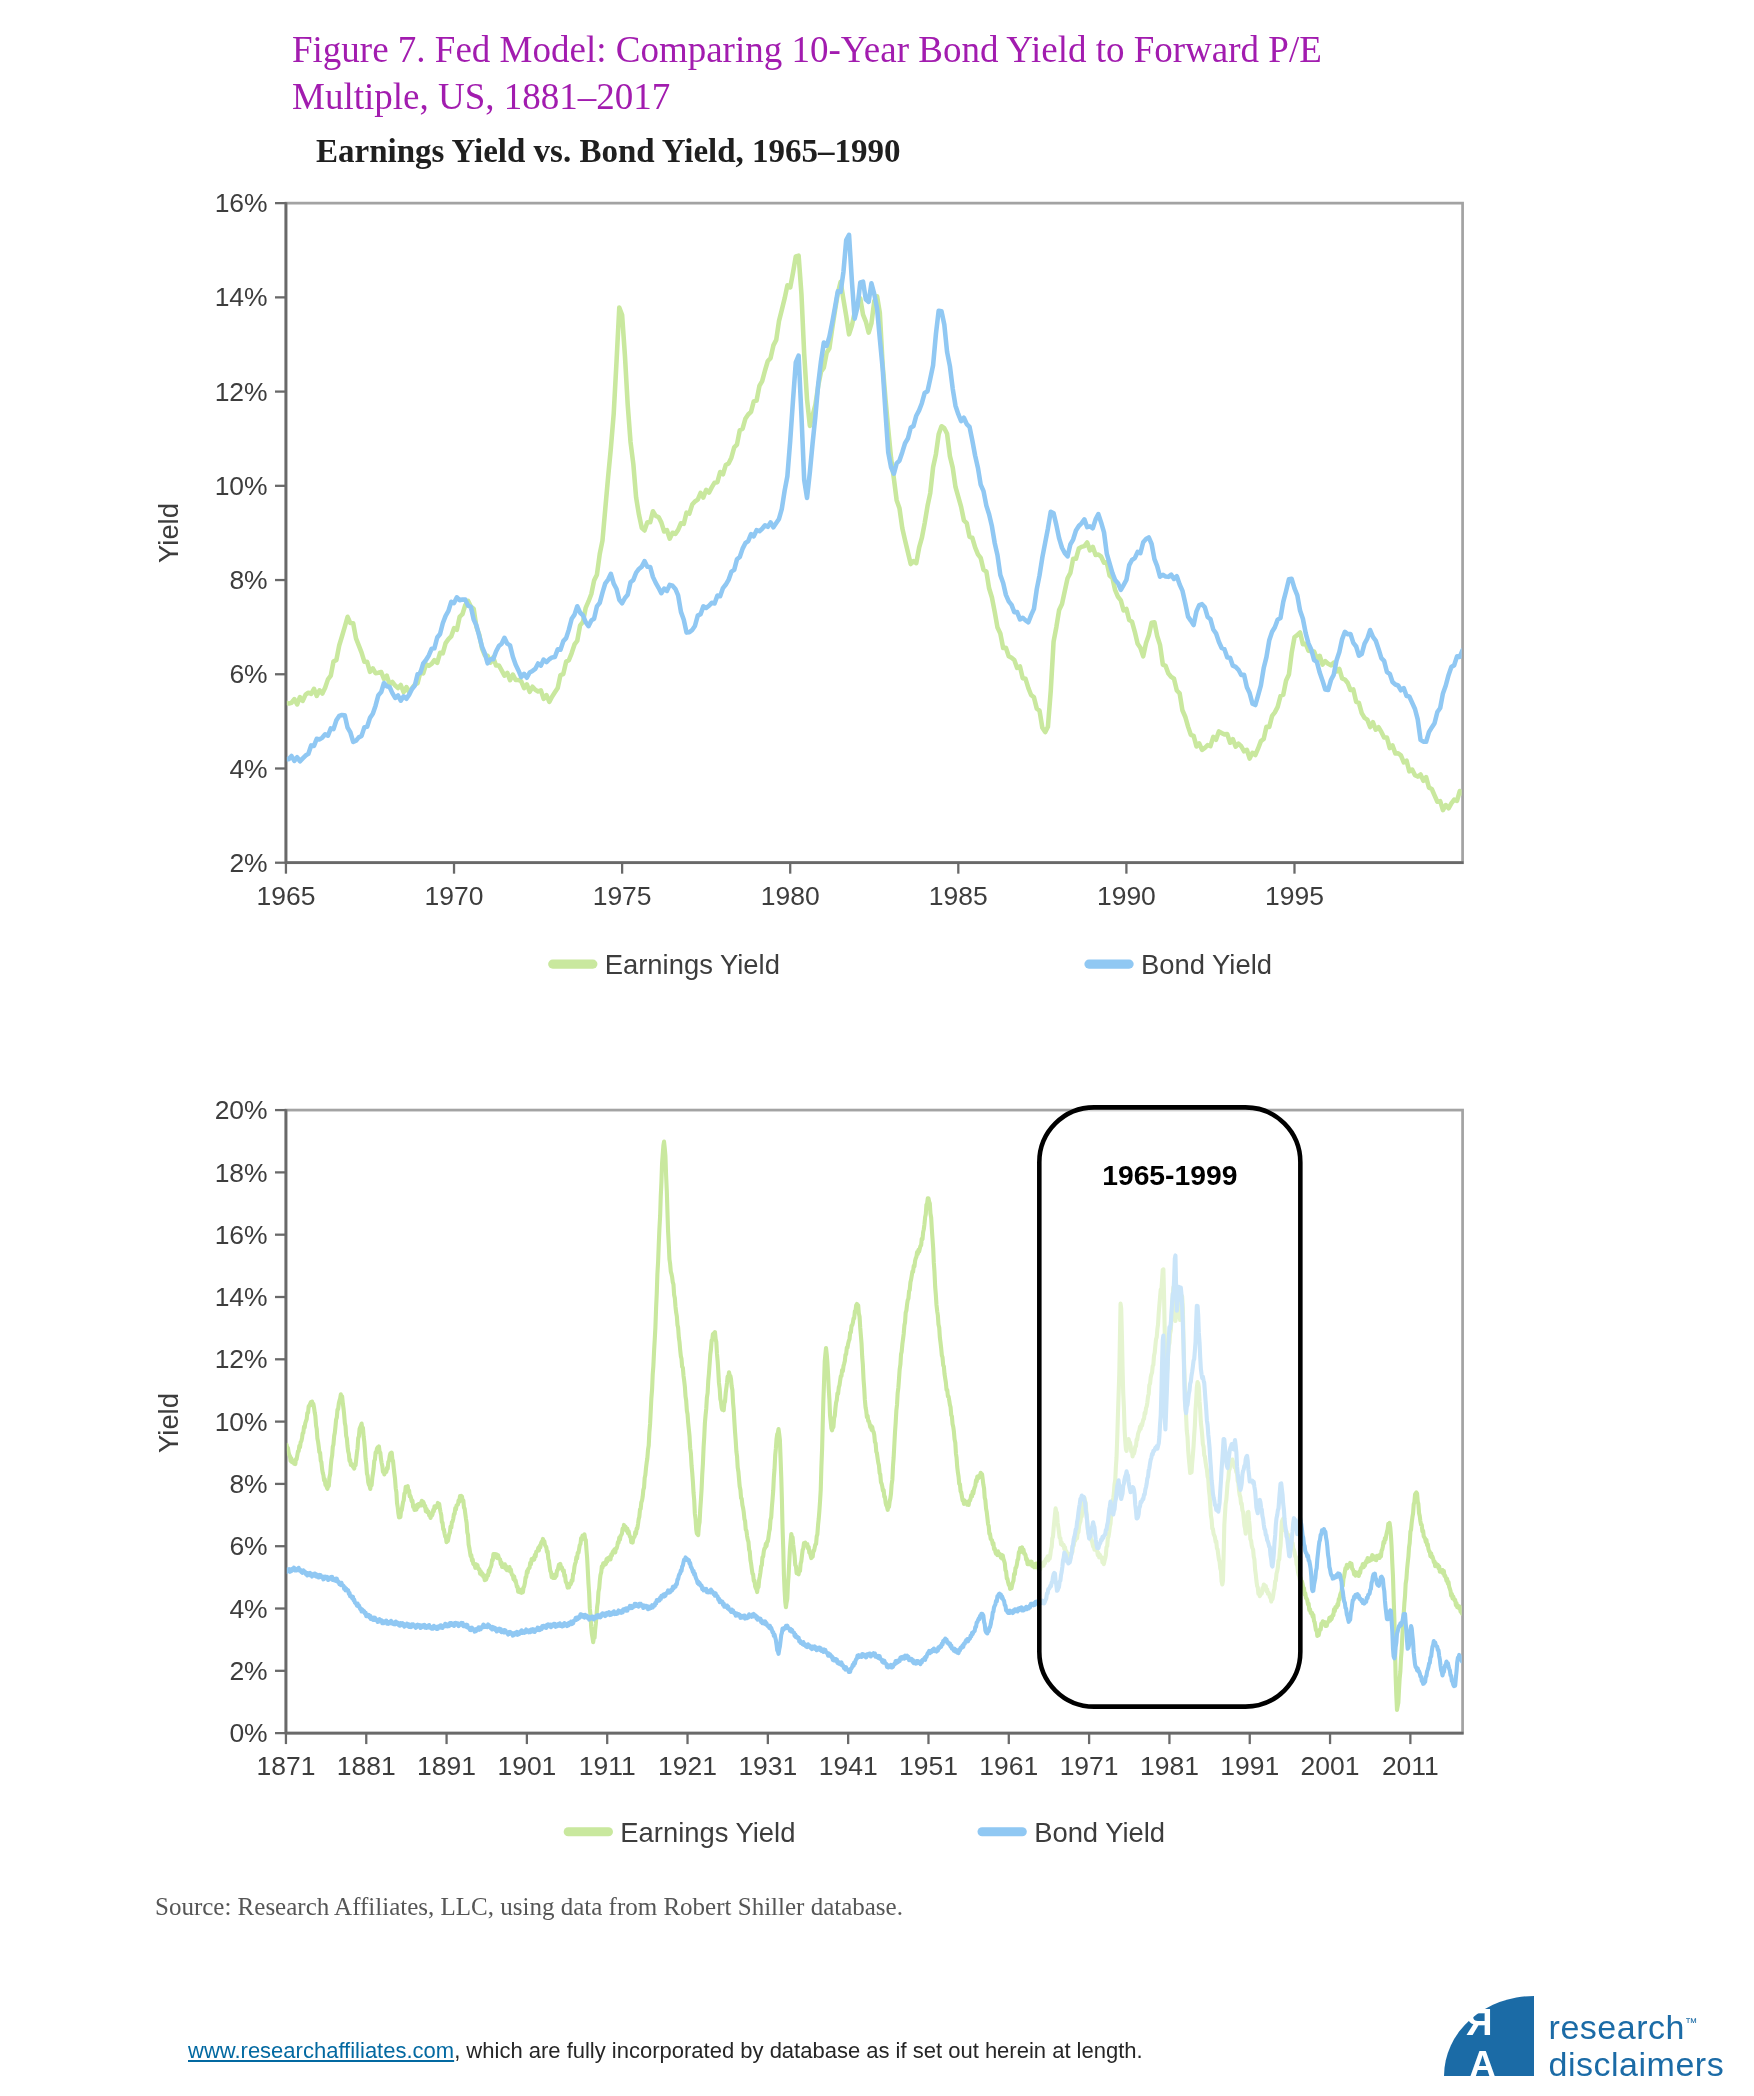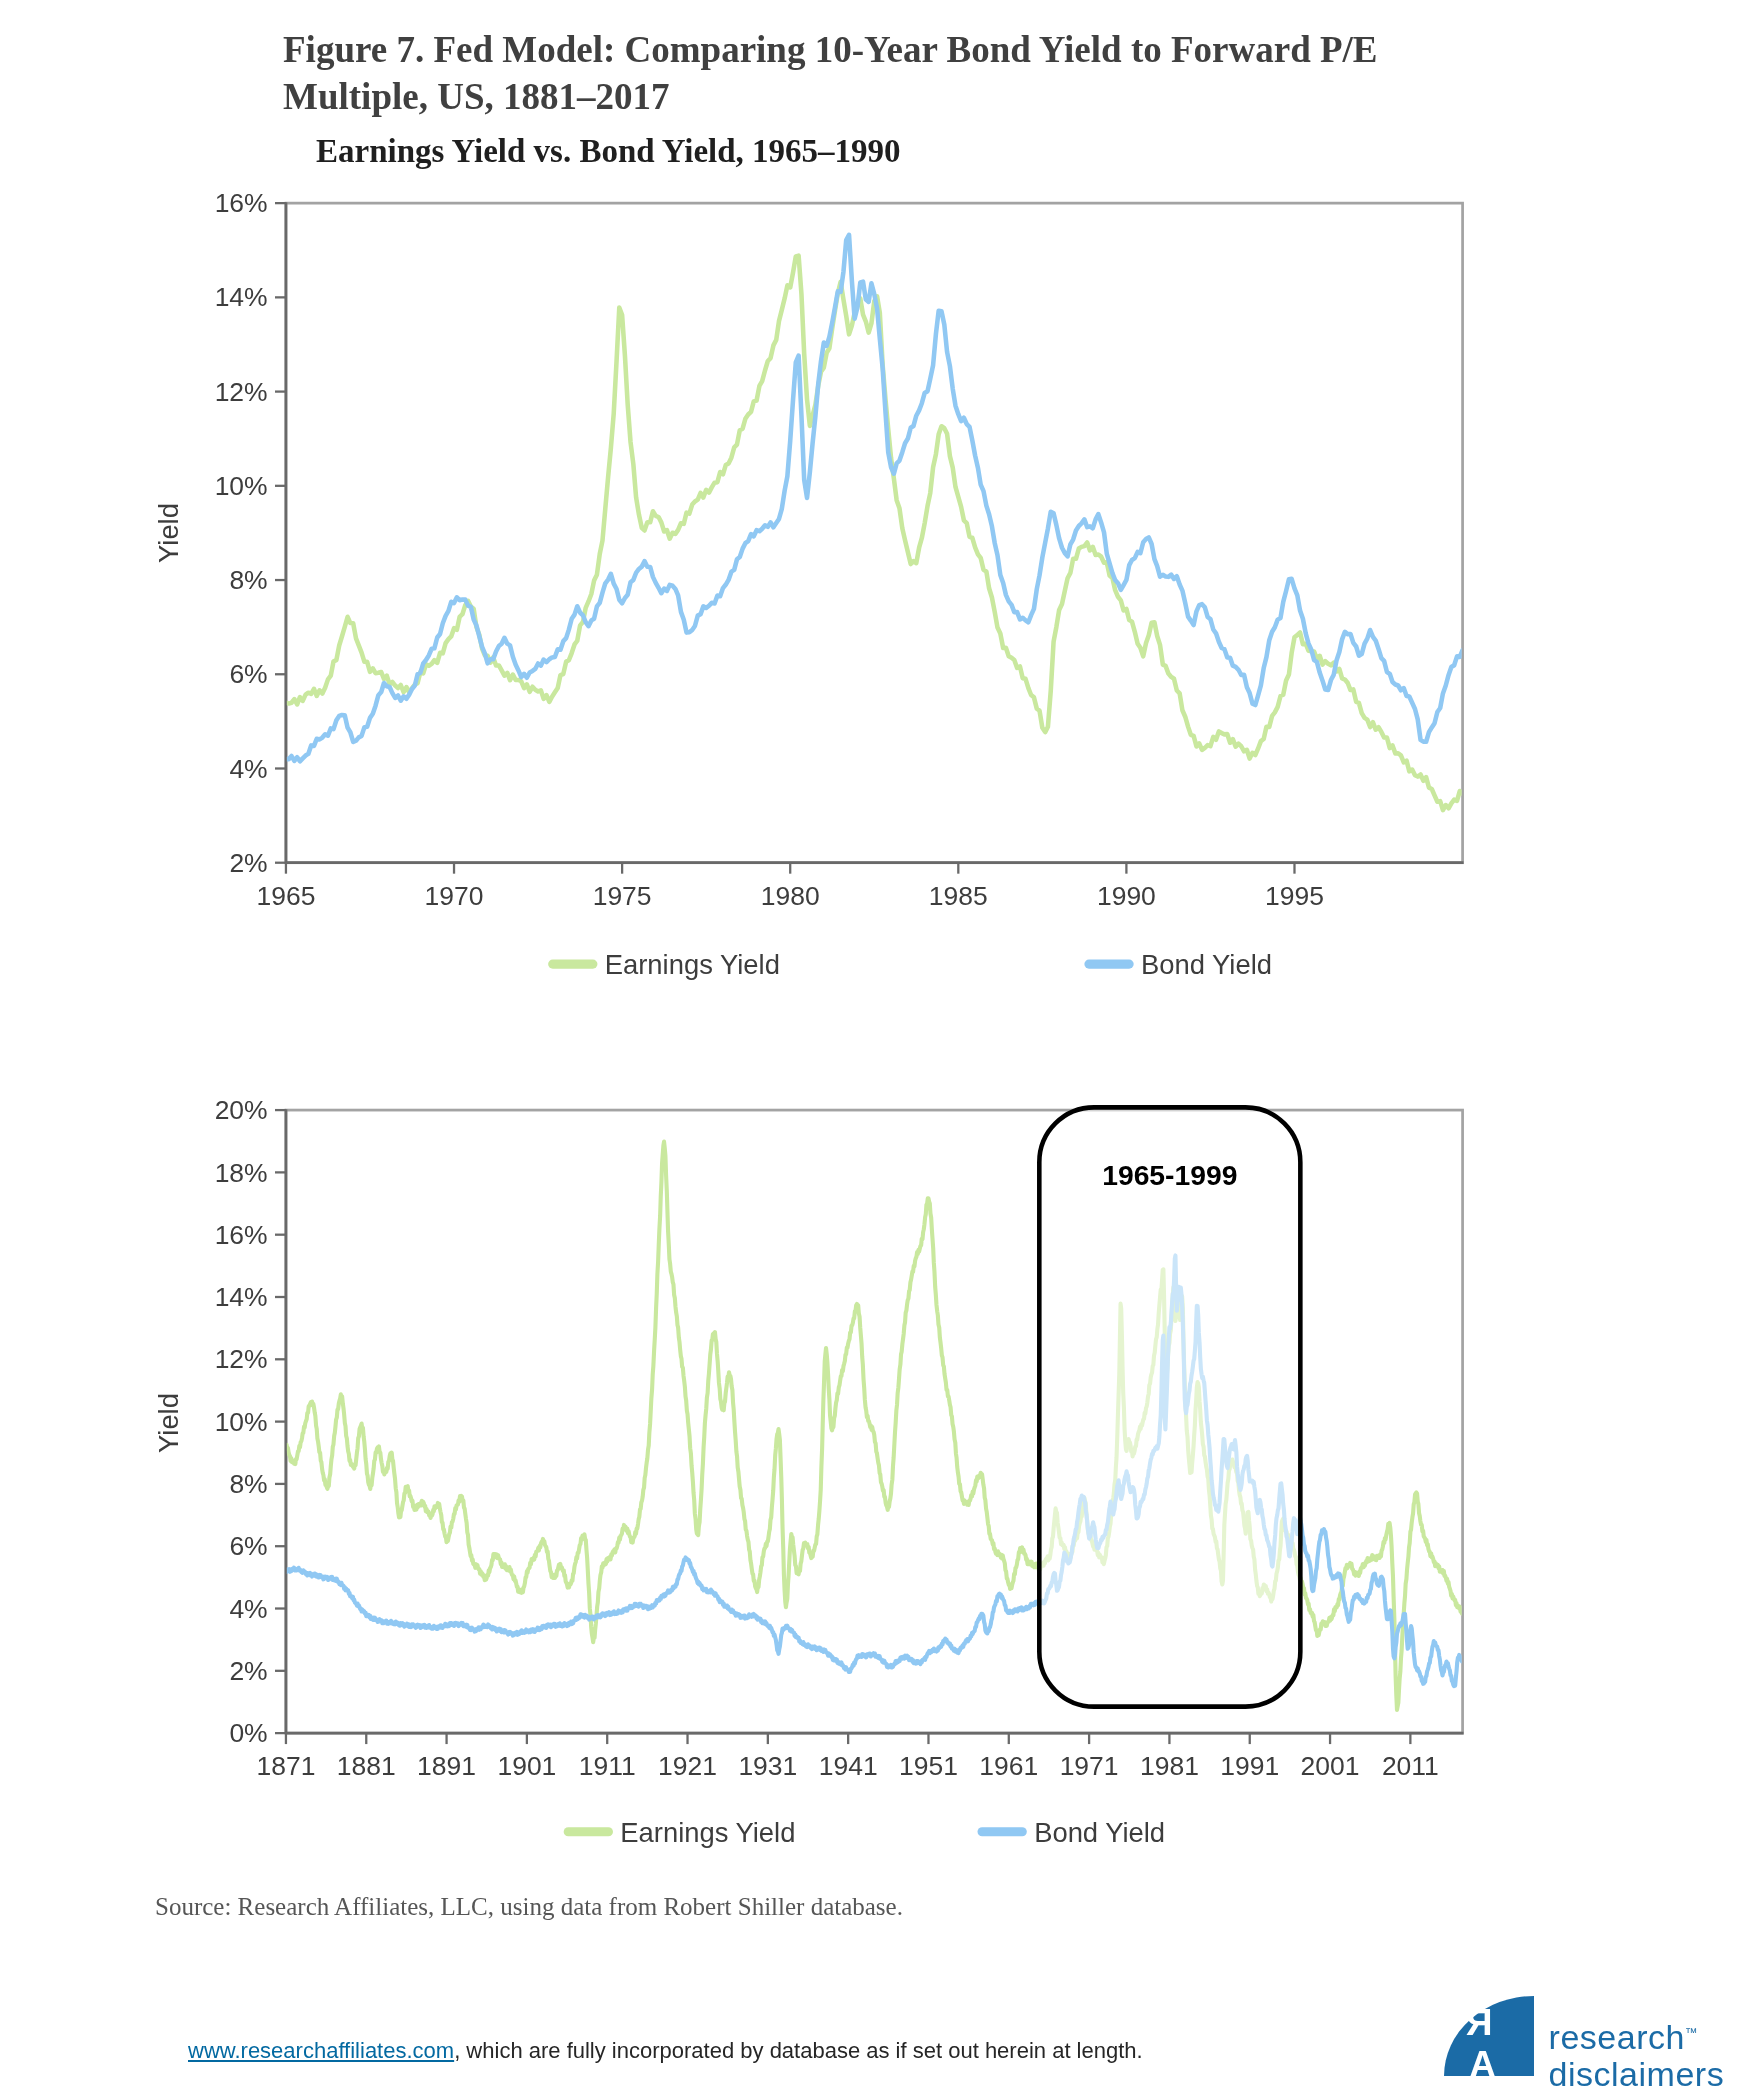--- a/index.html
+++ b/index.html
@@ -1,20 +1,20 @@
 <!DOCTYPE html>
 <html style="font-size:14.6px"><head>
 <meta charset="utf-8">
 <style>
   html,body{margin:0;padding:0;background:#ffffff;}
   .page{position:relative;width:1754px;height:2097px;background:#ffffff;overflow:hidden;
         font-family:"Liberation Sans",sans-serif;color:#262626;}
-  .fig-title{position:absolute;left:283px;top:25.6px;width:1170px;
-             font-family:"Liberation Serif",serif;font-weight:bold;font-size:37px;
-             line-height:1.28;color:#404040;}
+  .fig-title{position:absolute;left:292px;top:25.6px;width:1170px;
+             font-family:"Liberation Serif",serif;font-weight:normal;font-size:37px;
+             line-height:1.28;color:#a21caf;}
   .chart-title{position:absolute;font-family:"Liberation Serif",serif;font-weight:bold;
                font-size:33px;color:#1f1f1f;white-space:nowrap;}
   #chart1-title{left:316px;top:133px;}
   #chart2-title{left:329px;top:1029px;}
   .ylab{position:absolute;width:183px;text-align:center;font-size:27.4px;color:#3d3d3d;
         transform:rotate(-90deg);}
   #ylab1{left:77px;top:517px;}
   #ylab2{left:77px;top:1407px;}
   svg.chart{position:absolute;left:0;}
   #svg1{top:183px;}
@@ -22,21 +22,21 @@
   .source{position:absolute;left:155px;top:1893px;font-family:"Liberation Serif",serif;
           font-size:25px;color:#565656;}
   .footer{position:absolute;left:155px;top:2003px;width:1151px;font-size:22px;
           line-height:1.45;color:#262626;}
   .footer a{color:#0369a1;text-decoration:underline;cursor:pointer;margin-left:33px;}
   .logo{position:absolute;left:1444px;top:1996px;display:flex;align-items:flex-start;}
   .logo-wedge{position:relative;width:90px;height:80px;border-radius:100% 0 0 0;}
   .logo-mono{position:absolute;left:52%;top:60%;transform:translate(-50%,-50%);
              color:#ffffff;font-weight:bold;font-size:37px;letter-spacing:-3.7px;}
   .mirror{display:inline-block;transform:scaleX(-1);}
-  .logo-text{margin-left:14.6px;font-size:34px;line-height:1.1;margin-top:23px;
+  .logo-text{margin-left:14.6px;font-size:34px;line-height:1.1;margin-top:13px;
              letter-spacing:0.5px;}
   .logo-tm{font-size:12.8px;vertical-align:super;}
 </style>
 </head>
 <body>
 
 <div class="page">
 
   <div class="fig-title">Figure 7. Fed Model: Comparing 10-Year Bond Yield to Forward P/E Multiple, US, 1881–2017</div>
 

